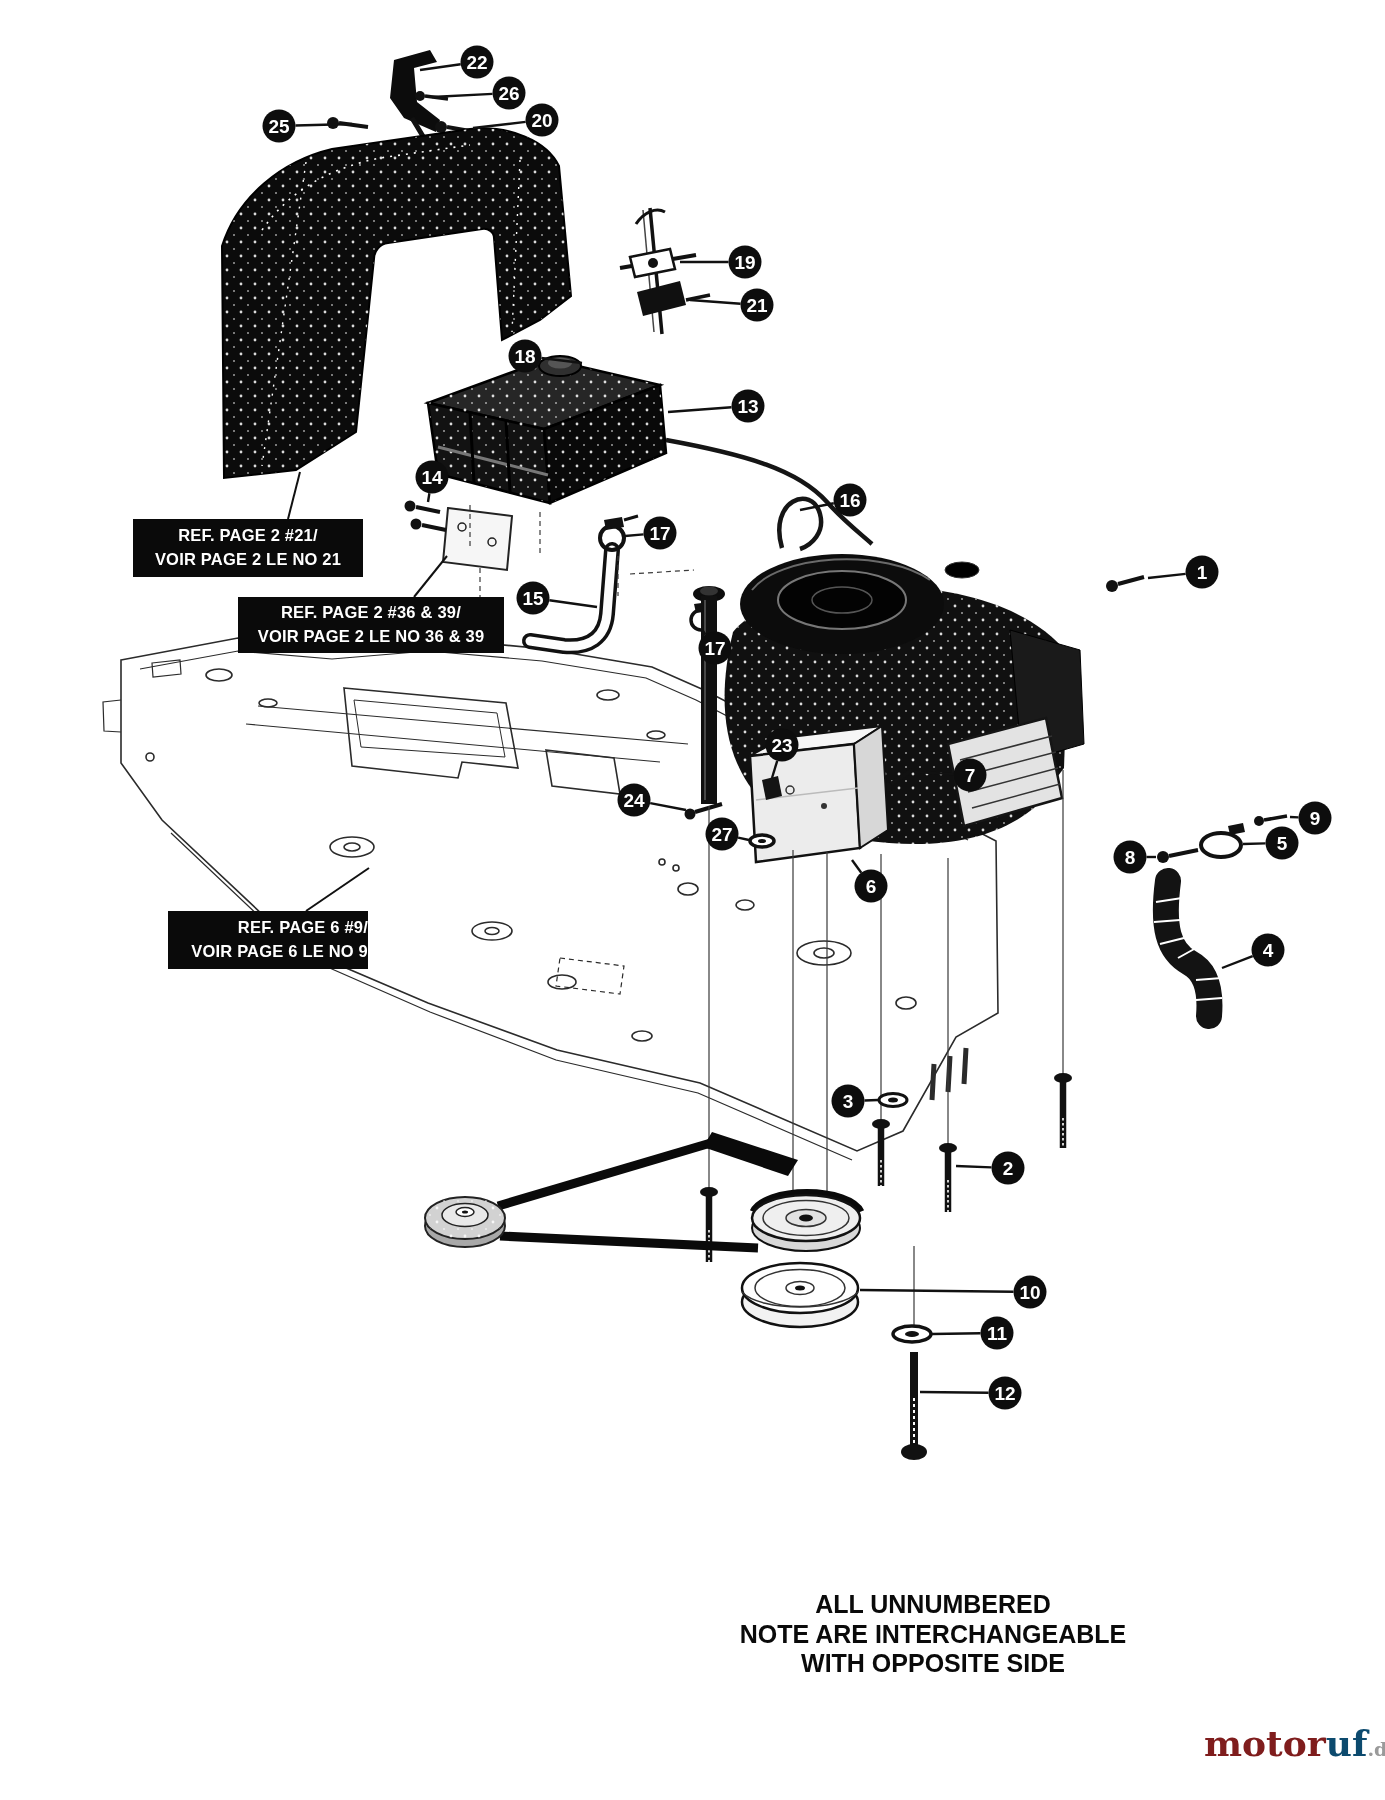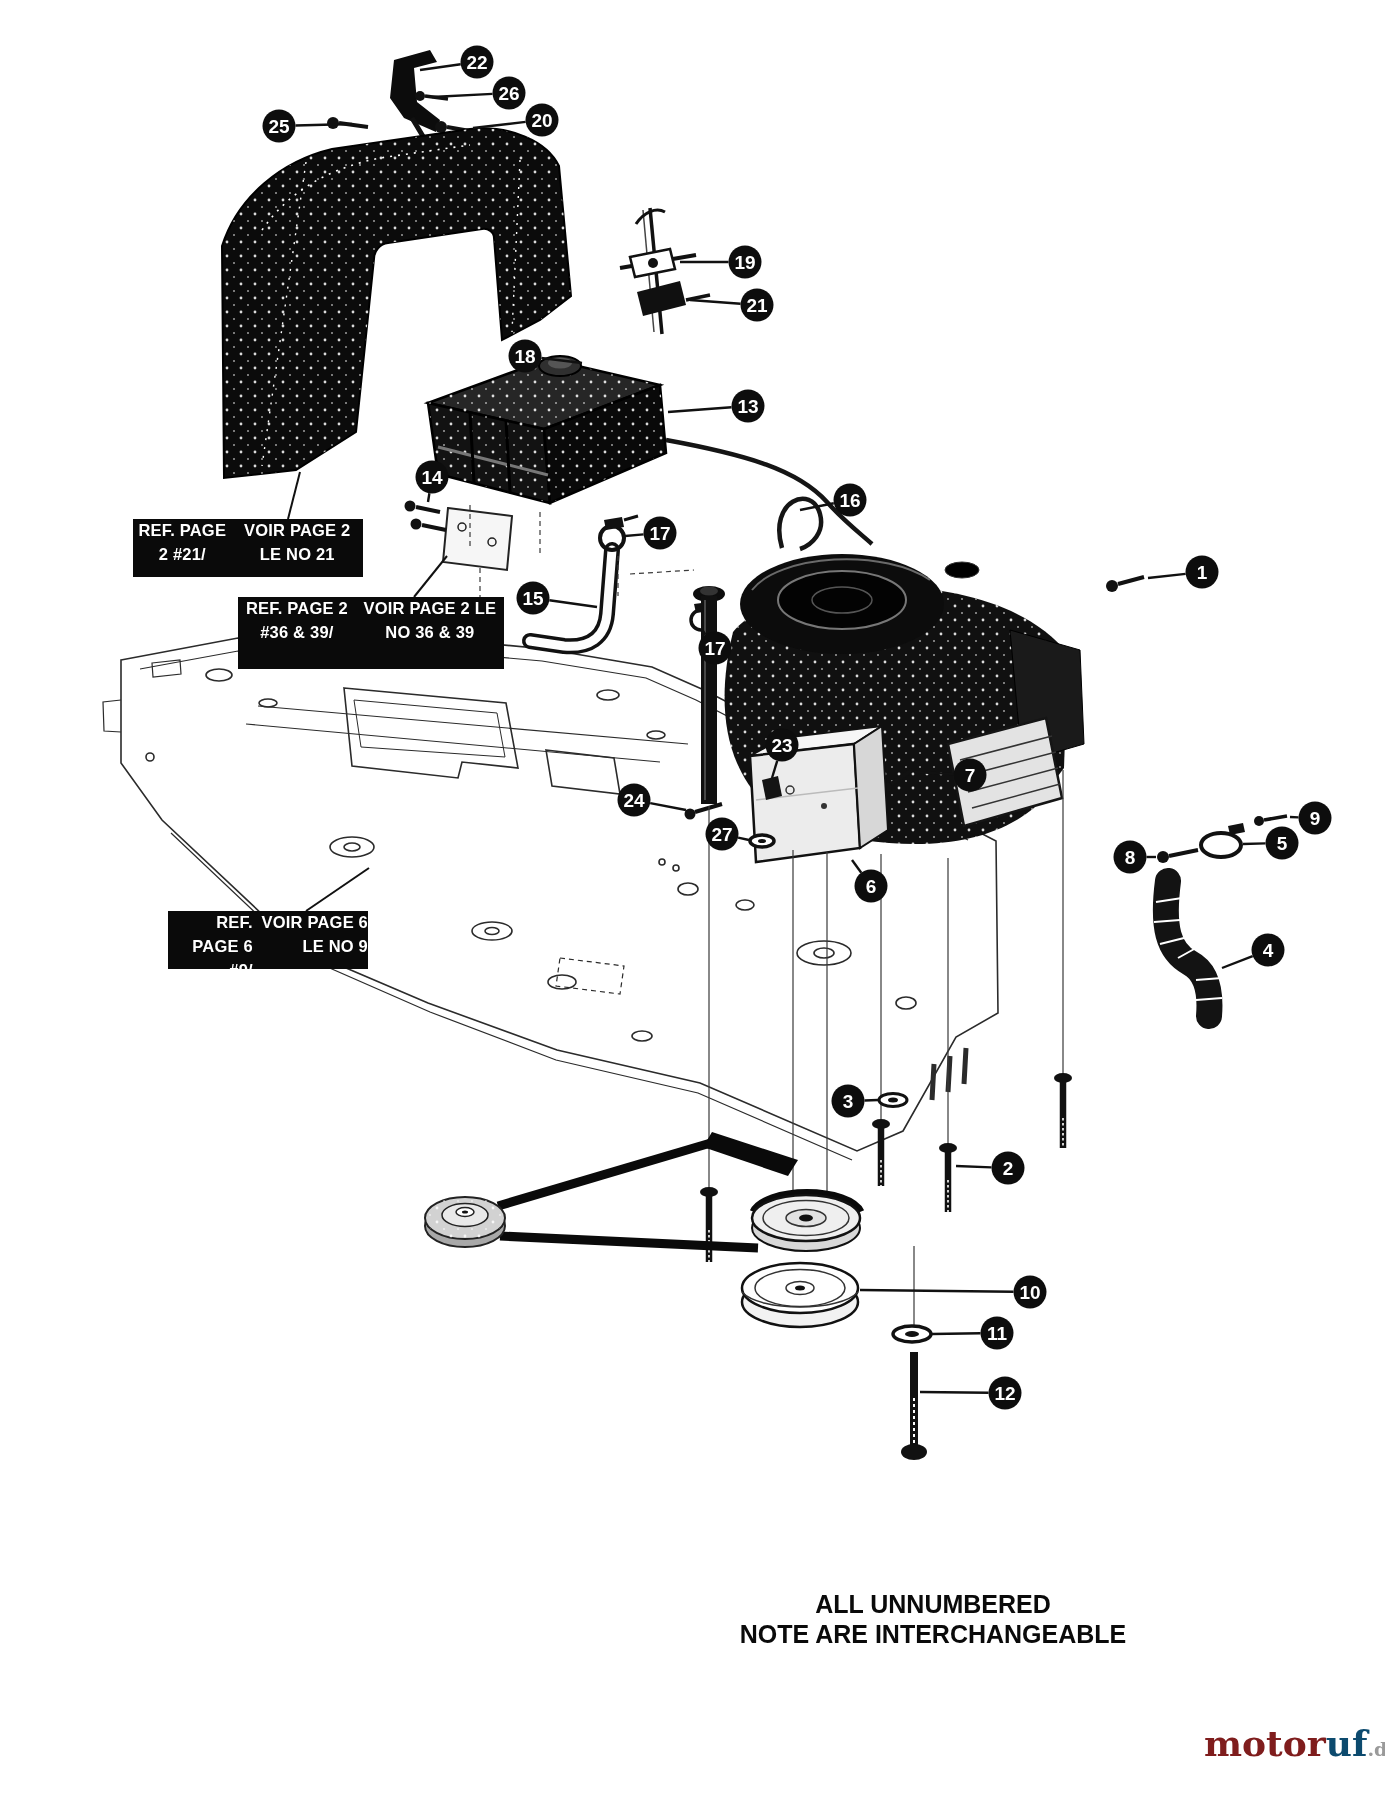--- a/index.html
+++ b/index.html
@@ -2,21 +2,21 @@
 <html><head>
 <meta charset="utf-8">
 <style>
   html,body{margin:0;padding:0;background:#fff;}
   .stage{position:relative;width:1385px;height:1800px;background:#ffffff;overflow:hidden;
          font-family:"Liberation Sans",sans-serif;}
   .stage svg{position:absolute;left:0;top:0;}
   .callout-num{font:bold 19px "Liberation Sans",sans-serif;}
   .refbox{position:absolute;background:#0a0a0a;color:#fff;text-align:center;
           font:bold 16.5px/1.45 "Liberation Sans",sans-serif;
-          display:flex;justify-content:center;letter-spacing:.2px;}
+          display:flex;flex-direction:column;justify-content:center;letter-spacing:.2px;}
   .note-left{position:absolute;left:52px;top:1630px;width:618px;
              font-family:"DejaVu Serif",serif;font-size:23px;line-height:1.28;color:#0a0a0a;}
   .note-left .nb{font-weight:bold;}
   .note-left .ni{font-weight:bold;font-style:italic;}
   .note-center{position:absolute;left:668px;top:1590px;width:530px;text-align:center;
                font-family:Liberation Sans, sans-serif;font-weight:bold;font-size:25px;line-height:1.18;color:#0a0a0a;}
   .watermark{position:absolute;left:1204px;top:1722px;font-family:"DejaVu Serif",serif;
              font-weight:bold;font-size:36px;white-space:nowrap;}
   .watermark .de{font-size:19px;font-weight:bold;}
 </style>
@@ -382,30 +382,31 @@
           <circle cx="1005" cy="1393" r="16.5" fill="#0d0d0d"></circle>
           <text x="1005" y="1393" text-anchor="middle" dy="0.36em" class="callout-num" fill="#ffffff">12</text>
         </g>
       </g>
 </svg>
 
 <div class="refbox" style="left:133px;top:519px;width:230px;height:58px;">
   <div>REF. PAGE 2 #21/</div>
   <div>VOIR PAGE 2 LE NO 21</div>
 </div>
-<div class="refbox" style="left:238px;top:597px;width:266px;height:72px;">
+<div class="refbox" style="left:238px;top:597px;width:266px;height:56px;">
   <div>REF. PAGE 2 #36 &amp; 39/</div>
   <div>VOIR PAGE 2 LE NO 36 &amp; 39</div>
 </div>
 <div class="refbox" style="left:168px;top:911px;width:200px;height:58px;text-align:right;">
   <div>REF. PAGE 6 #9/</div>
   <div>VOIR PAGE 6 LE NO 9</div>
 </div>
 
 
 <div class="note-center">
   <div>ALL UNNUMBERED</div>
   <div>NOTE ARE INTERCHANGEABLE</div>
+  <div>WITH OPPOSITE SIDE</div>
 </div>
 
 <div class="watermark"><span id="wm1" style="color: #7f1d1d;">motor</span><span id="wm2" style="color: #0c4a6e;">uf</span><span id="wm3" class="de" style="color: rgb(154, 154, 154);">.de</span></div>
 
 </div>
 
 </body></html>

